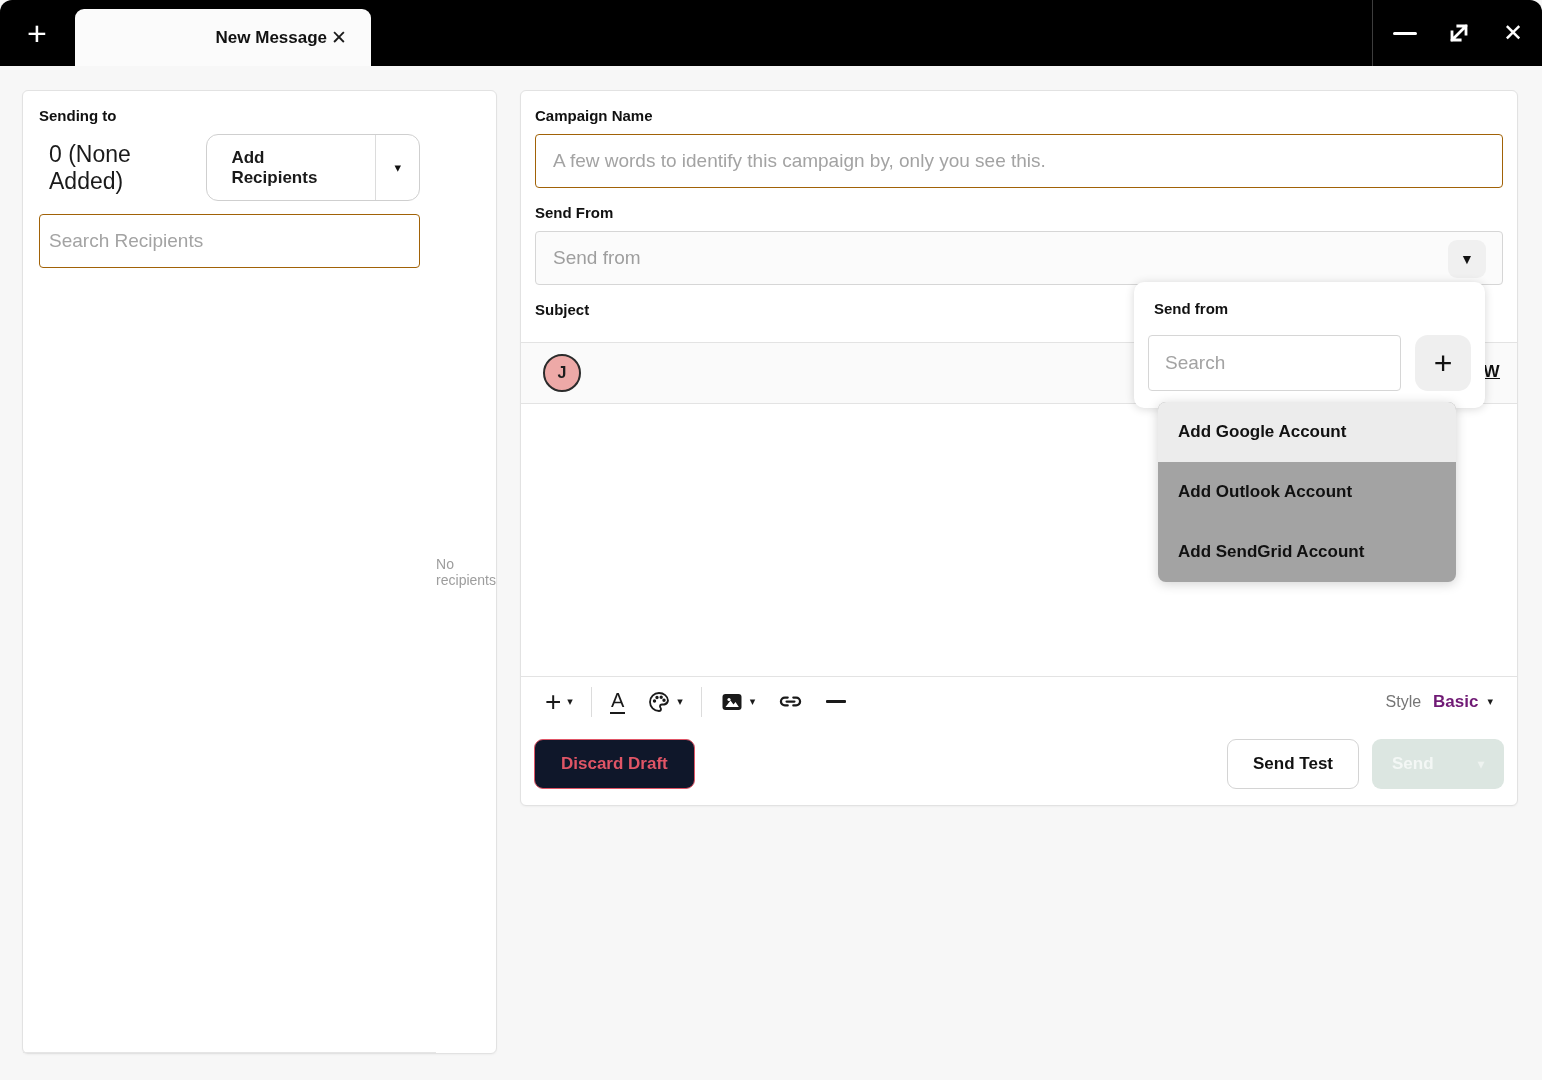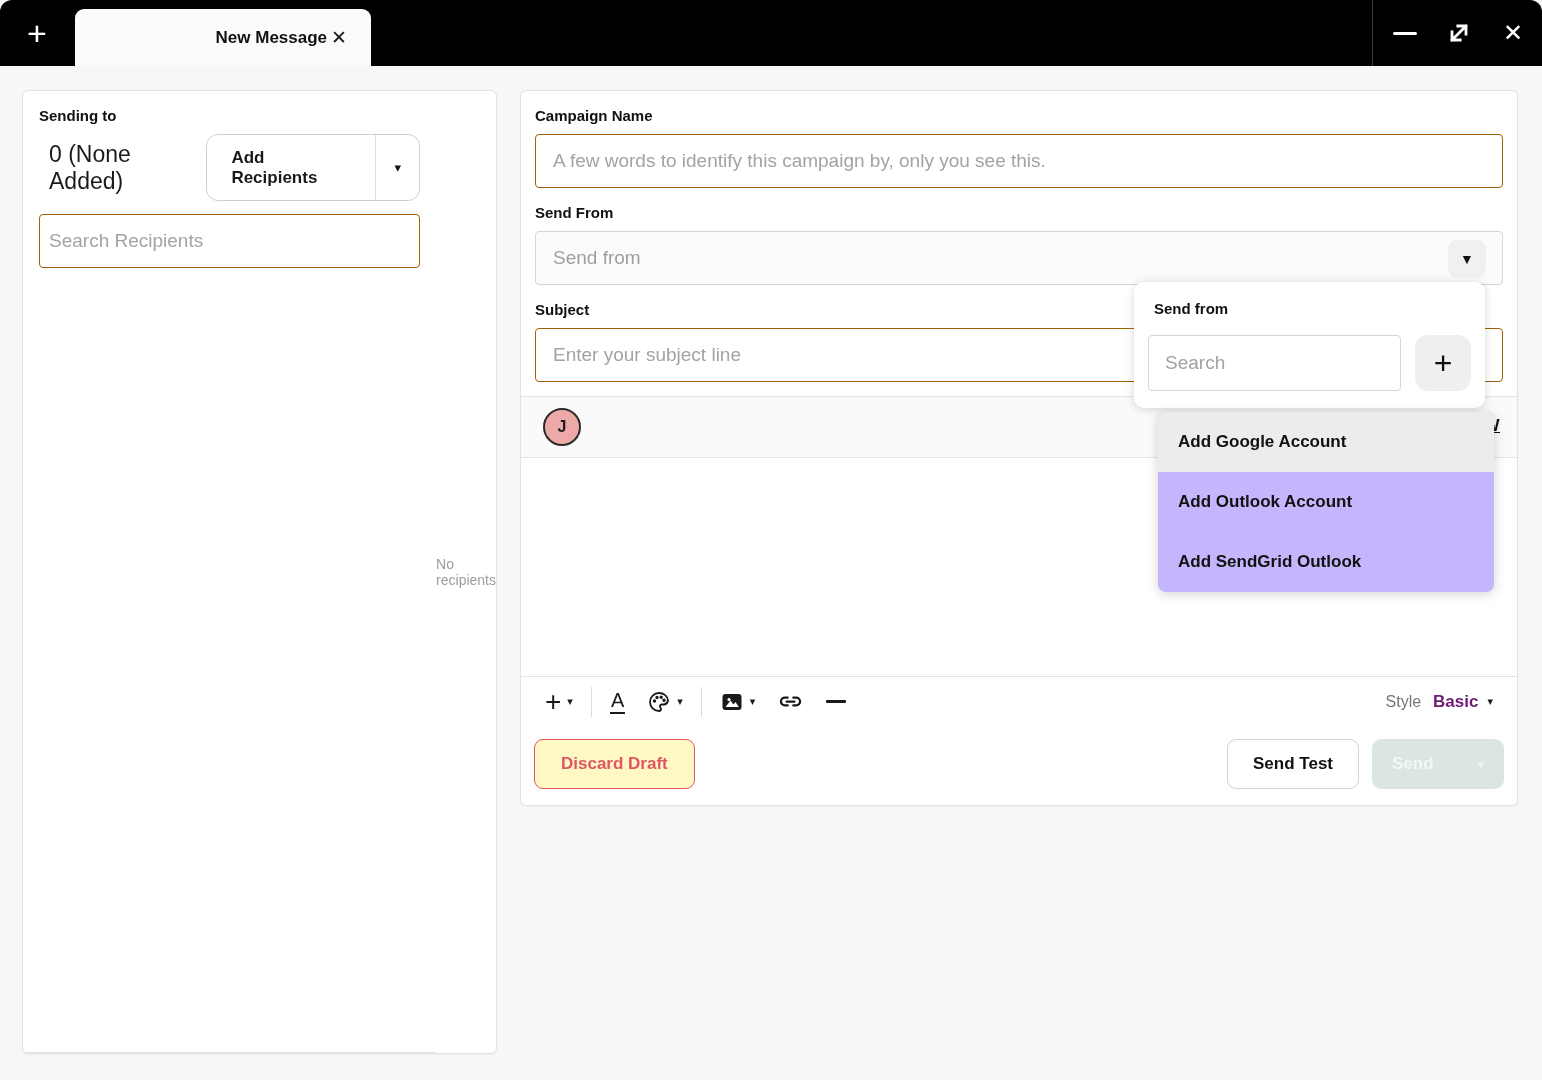--- a/index.html
+++ b/index.html
@@ -150,21 +150,21 @@
   .footer {
     display: flex; align-items: center; justify-content: space-between;
     padding: 13px 13px 16px;
   }
   .btn {
     height: 50px; border-radius: 9px; font-weight: bold; font-size: 17px;
     display: flex; align-items: center; justify-content: center;
     cursor: pointer; font-family: "Liberation Sans", sans-serif;
   }
   .discard-btn {
-    background: #fef9c3; border: 1.5px solid #e05566; color: #e05566;
+    background: #0f172a; border: 1.5px solid #e05566; color: #e05566;
     padding: 0 26px;
   }
   .footer-right { display: flex; align-items: center; gap: 13px; }
   .send-test-btn { background: #ffffff; border: 1px solid #d4d4d4; color: #111; padding: 0 25px; }
   .send-btn {
     background: #dce6e1; border: none; color: #f3f7f5;
     width: 132px; justify-content: space-between; padding: 0 20px;
     cursor: default;
   }
   .send-caret { font-size: 12px; color: #eef3f0; }
@@ -184,23 +184,23 @@
     border: 1px solid #d6d6d6; border-radius: 4px;
     padding: 0 16px; font-size: 19px; font-family: "Liberation Sans", sans-serif; outline: none;
   }
   .popup-search::placeholder { color: #a3a3a3; }
   .popup-plus-btn {
     width: 57px; height: 56px; border-radius: 13px;
     background: #efefef; display: flex; align-items: center; justify-content: center;
     font-size: 32px; font-weight: 300; color: #111; cursor: pointer; line-height: 1;
   }
   .popup-menu {
-    position: absolute; left: 1158px; top: 412px;
-    width: 336px;
-    background: #c4b5fd; border-radius: 8px;
+    position: absolute; left: 1158px; top: 402px;
+    width: 298px;
+    background: #a3a3a3; border-radius: 8px;
     box-shadow: 0 2px 12px rgba(0,0,0,0.18);
     overflow: hidden; z-index: 21;
   }
   .menu-item {
     height: 60px; display: flex; align-items: center;
     padding-left: 20px; font-weight: bold; font-size: 17px; color: #111;
     cursor: pointer;
   }
   .menu-item.highlighted { background: #ececec; }
 
@@ -262,21 +262,20 @@
       <span class="field-label">Send From</span>
       <div class="select-field">
         <span class="select-placeholder">Send from</span>
         <span class="select-caret-btn">
             <span>▼</span>
           </span>
       </div>
     </div>
     <div class="form-group">
       <span class="field-label">Subject</span>
-      <input class="text-input" type="text" placeholder="Enter your subject line" style="">
     </div>
   </div>
 
   <div class="from-row">
     <div class="avatar">
       <span>J</span>
     </div>
     <span class="partial-link">OW</span>
   </div>
 
@@ -350,14 +349,14 @@
     <input class="popup-search" type="text" placeholder="Search" style="">
     <div class="popup-plus-btn">
       <span>+</span>
     </div>
   </div>
 </div>
 
 <div class="popup-menu">
   <div class="menu-item highlighted">Add Google Account</div>
   <div class="menu-item">Add Outlook Account</div>
-  <div class="menu-item">Add SendGrid Outlook</div>
+  <div class="menu-item">Add SendGrid Account</div>
 </div>
 
 </body></html>

